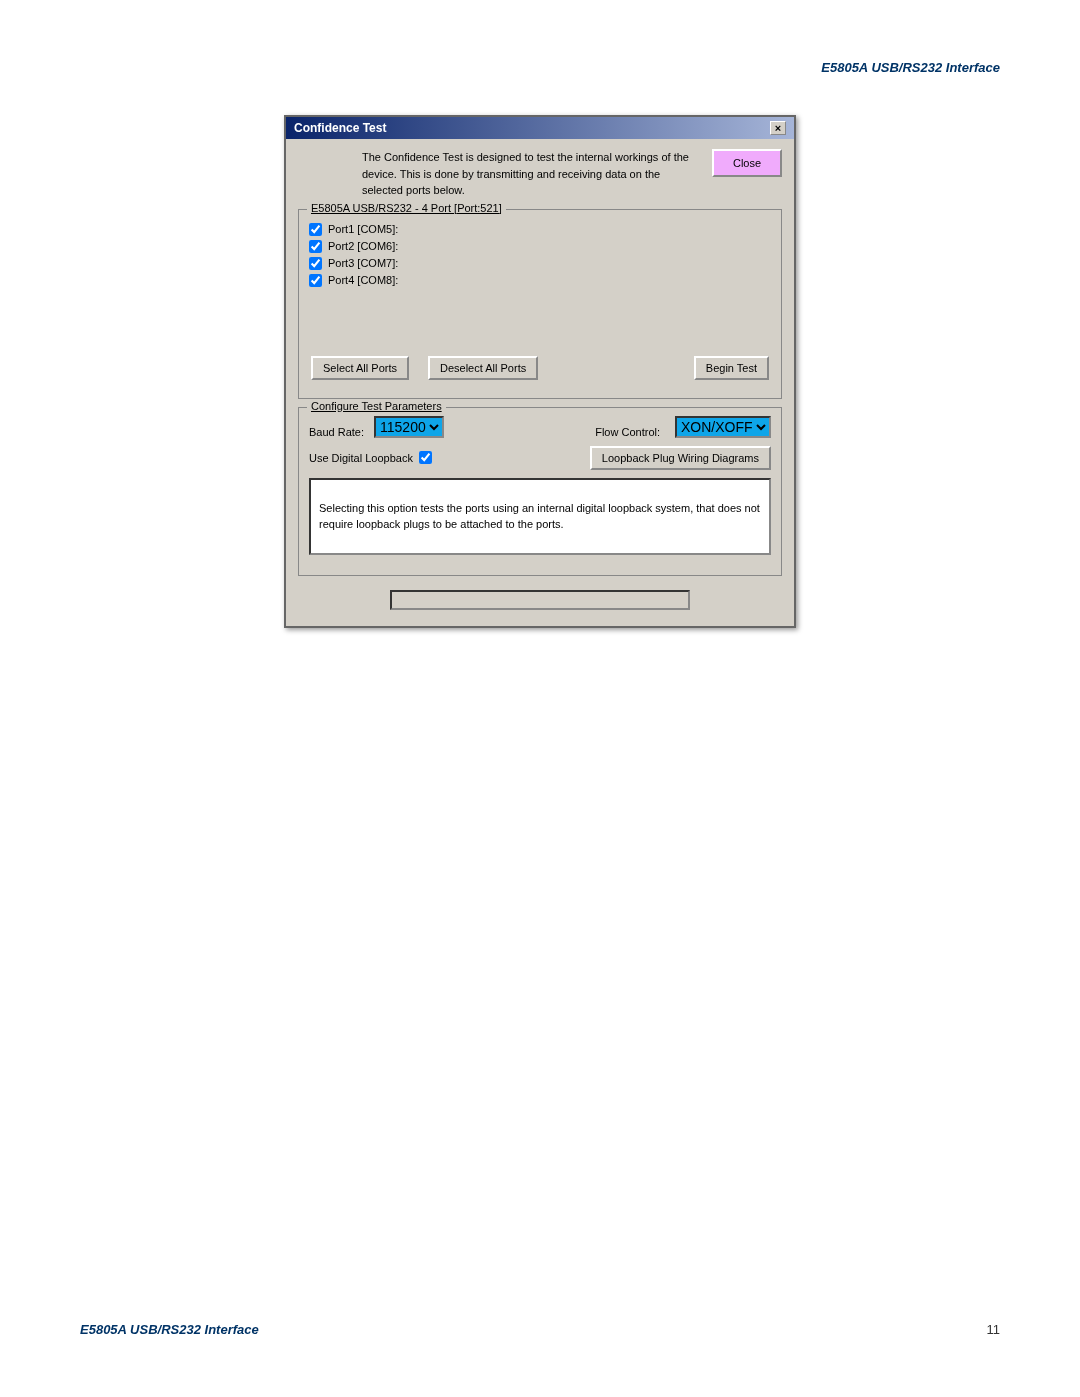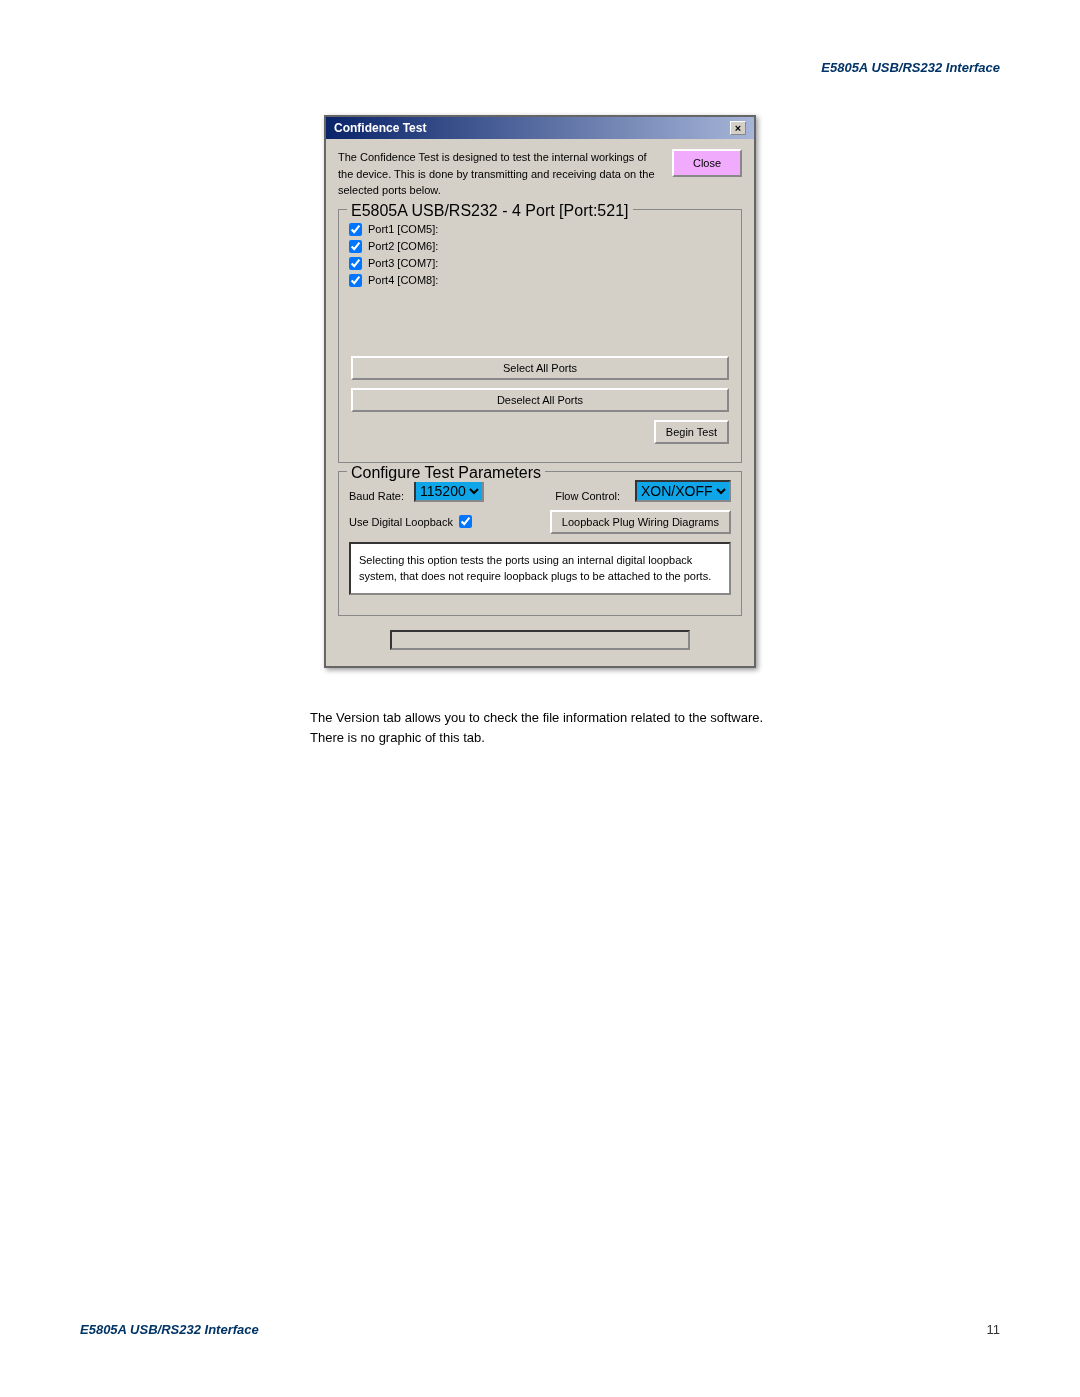--- a/index.html
+++ b/index.html
@@ -24,21 +24,21 @@
     
     .main-content {
       display: flex;
       flex-direction: column;
       align-items: center;
       padding: 20px 80px;
     }
 
     
     .dialog-window {
-      width: 432px;
+      width: 512px;
       border: 2px solid #666;
       background: #d4d0c8;
       box-shadow: 2px 2px 5px rgba(0,0,0,0.4);
       margin-bottom: 30px;
     }
 
     
     .title-bar {
       background: linear-gradient(to right, #0a246a, #a6b5d8);
       padding: 4px 8px;
@@ -107,22 +107,23 @@
       padding: 8px 10px 10px 10px;
       margin-bottom: 8px;
       position: relative;
     }
     .group-box-label {
       position: absolute;
       top: -8px;
       left: 8px;
       background: #d4d0c8;
       padding: 0 4px;
-      font-size: 16px;
-      color: #000;
+      font-size: 11px;
+      color: #000;
+      text-decoration: underline;
     }
 
     
     .port-list {
       padding-top: 5px;
       min-height: 130px;
     }
     .port-item {
       display: flex;
       align-items: center;
@@ -131,24 +132,23 @@
     }
     .port-item input[type="checkbox"] {
       margin-right: 6px;
       width: 13px;
       height: 13px;
     }
 
     
     .button-row {
       display: flex;
-      gap: 8px;
+      gap: 19px;
       margin: 8px 0;
       padding: 0 2px;
-      flex-direction: column;
     }
     .dialog-button {
       height: 24px;
       background: #d4d0c8;
       border: 2px solid #888;
       border-top-color: #fff;
       border-left-color: #fff;
       font-size: 11px;
       cursor: pointer;
       padding: 0 10px;
@@ -201,21 +201,21 @@
       border-left-color: #fff;
       font-size: 11px;
       cursor: pointer;
       padding: 0 10px;
     }
 
     
     .info-box {
       border: 2px inset #888;
       background: #fff;
-      padding: 8px 8px;
+      padding: 20px 8px;
       font-size: 11px;
       color: #000;
       line-height: 1.5;
       margin-bottom: 10px;
     }
 
     
     .progress-area {
       padding: 6px 40px;
       display: flex;
@@ -359,20 +359,19 @@
 
       </div>
 
       <div class="progress-area">
         <div class="progress-bar-container"></div>
       </div>
 
     </div>
   </div>
 
-  <div class="bottom-text">The Version tab allows you to check the file information related to the software. There is no graphic of this tab.</div>
 
 </div>
 
 <div class="page-footer">
   <span class="footer-left">E5805A USB/RS232 Interface</span>
   <span class="footer-right">11</span>
 </div>
 
 </body></html>

